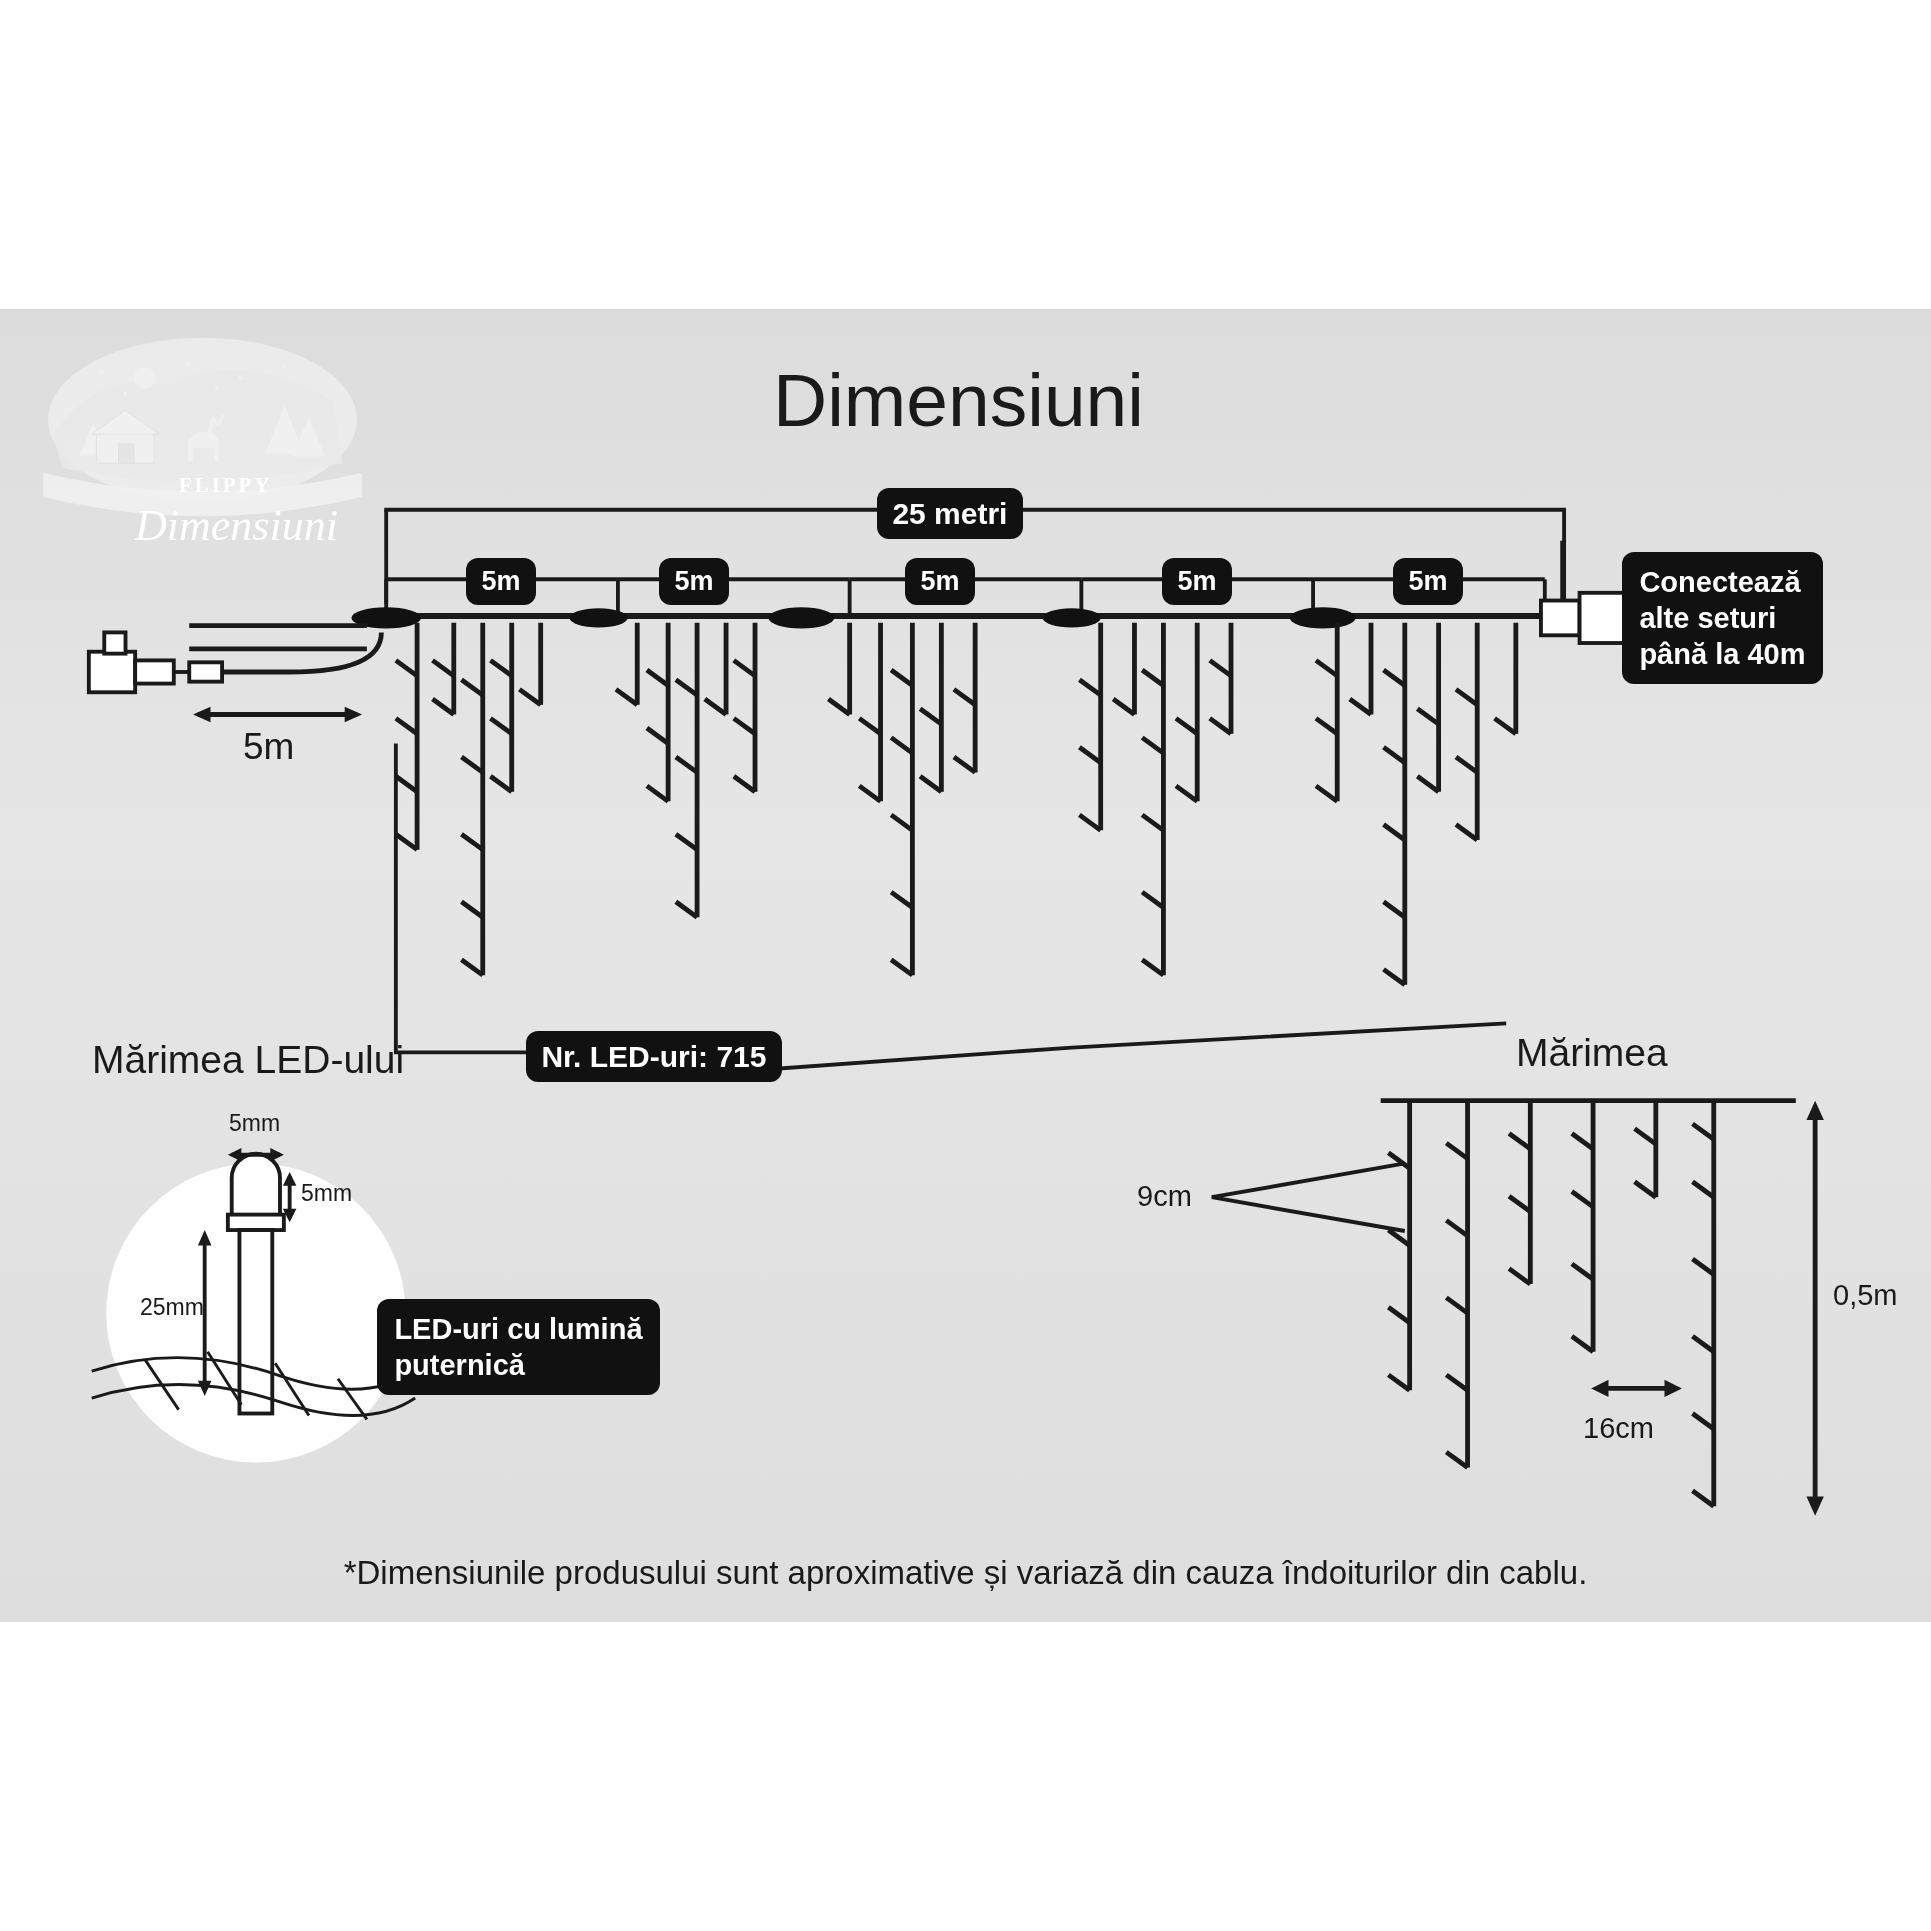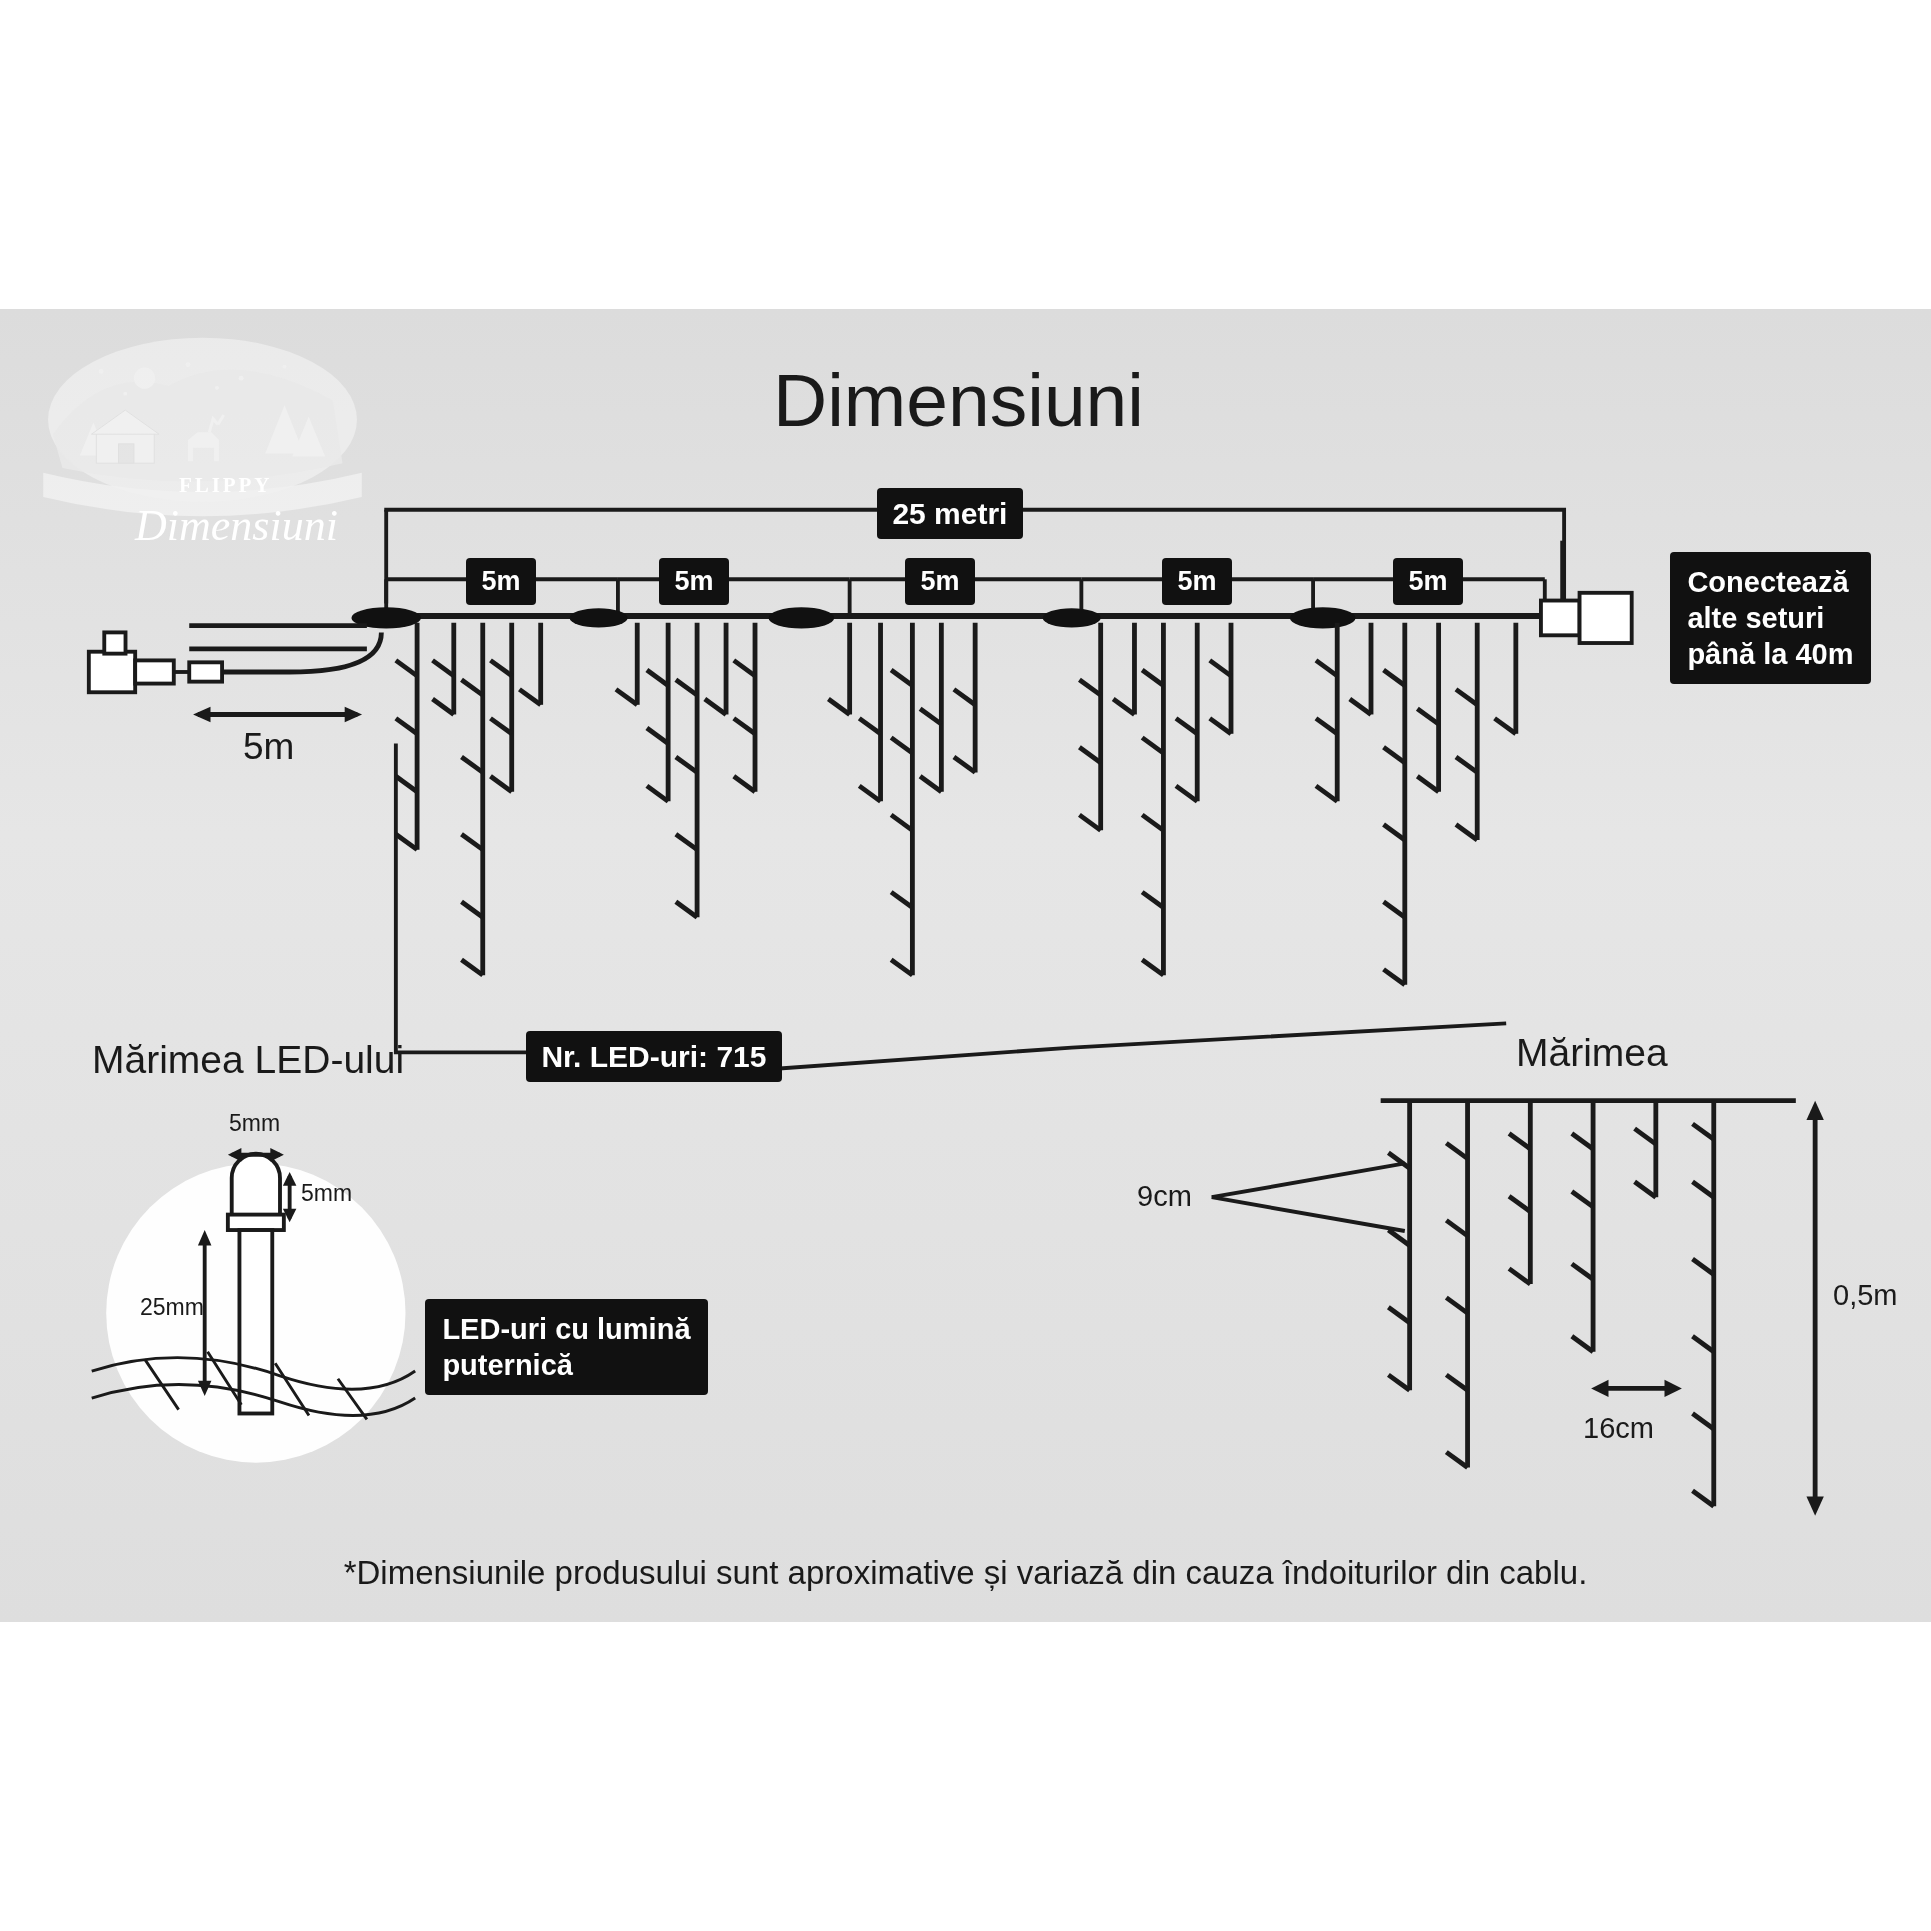--- a/index.html
+++ b/index.html
@@ -36,25 +36,25 @@
 
   .title{
     position:absolute;left:0;top:357px;width:1917px;text-align:center;
     font-size:75px;color:#1a1a1a;font-weight:400;
   }
 
   
   .chip{
     position:absolute;background:#111;color:#fff;
     font-size:27px;font-weight:bold;
-    padding:6.8px 15.4px;border-radius:4px;white-space:nowrap;
+    padding:6.8px 15.4px;border-radius:12px;white-space:nowrap;
     line-height:1.25;
   }
   .chip.big{font-size:30px;}
-  .chip.multi{font-size:29px;padding:11.6px 17.4px;margin-left:48px;}
+  .chip.multi{font-size:29px;padding:11.6px 17.4px;}
 
   
   .txt{position:absolute;color:#1a1a1a;white-space:nowrap;}
   .t-section{font-size:39px;}
   .t-small{font-size:23px;}
   .t-mid{font-size:29px;}
 
   .footnote{
     position:absolute;left:0;top:1554px;width:1931px;text-align:center;
     font-size:33px;color:#1a1a1a;

